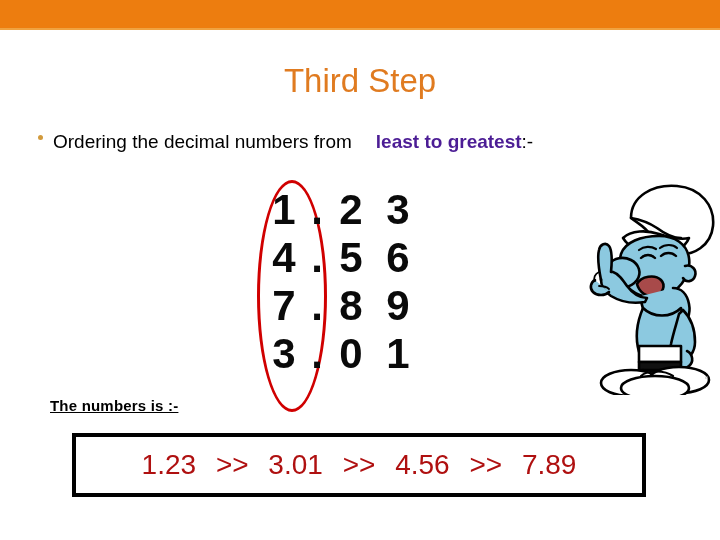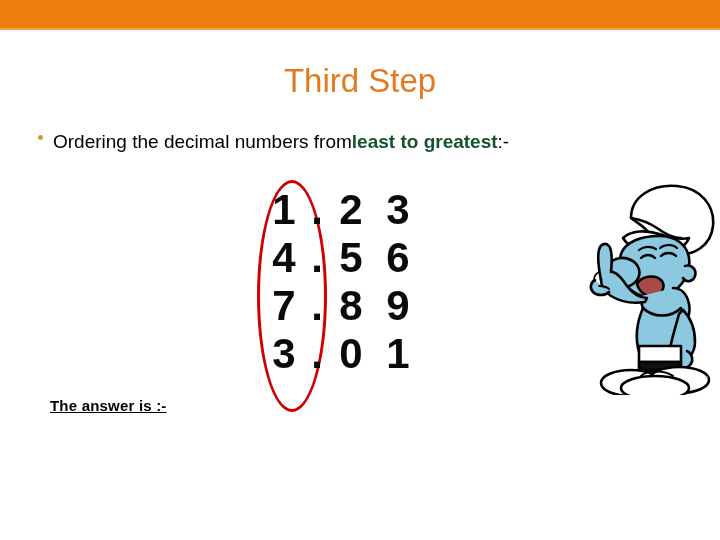--- a/index.html
+++ b/index.html
@@ -72,22 +72,23 @@
     height: 5px;
     background: #D29A3C;
     border-radius: 50%;
     margin-right: 10px;
     position: relative;
     top: -5px;
     flex: 0 0 auto;
   }
   .bullet-text { flex: 0 0 auto; }
   .emph-red {
-    color: #14532d;
+    color: #4c1d95;
     font-weight: bold;
+    margin-left: 24px;
   }
 
   
   .numgrid {
     position: absolute;
     left: 262px;
     top: 186px;
     width: 200px;
   }
   .numrow {
@@ -207,22 +208,33 @@
       <span class="cell-hundredths">9</span>
     </div>
     <div class="numrow">
       <span class="cell-units">3</span>
       <span class="cell-dot">.</span>
       <span class="cell-tenths">0</span>
       <span class="cell-hundredths">1</span>
     </div>
   </div>
 
-  <div class="answer-label">The answer is :-</div>
-
+  <div class="answer-label">The numbers is :-</div>
+
+  <div class="answer-box">
+    <div class="answer-seq">
+      <span class="val">1.23</span>
+      <span class="gt">&gt;&gt;</span>
+      <span class="val">3.01</span>
+      <span class="gt">&gt;&gt;</span>
+      <span class="val">4.56</span>
+      <span class="gt">&gt;&gt;</span>
+      <span class="val">7.89</span>
+    </div>
+  </div>
 
   <div class="smurf">
     <svg width="135" height="215" viewBox="0 0 135 215" xmlns="http://www.w3.org/2000/svg">
       <g stroke="#000000" stroke-width="2.6" stroke-linejoin="round" stroke-linecap="round">
 
         <path d="M46 38 C46 16 68 4 92 6 C116 8 130 26 128 46 C126 66 108 76 92 74
                  C80 72 70 64 66 56 C62 48 54 44 46 38 Z" fill="#ffffff"></path>
         <path d="M46 38 C58 40 66 44 72 48 C80 54 88 58 96 58" fill="none"></path>
 
         <path d="M38 58 C46 50 62 50 74 54 C86 58 96 60 104 58

